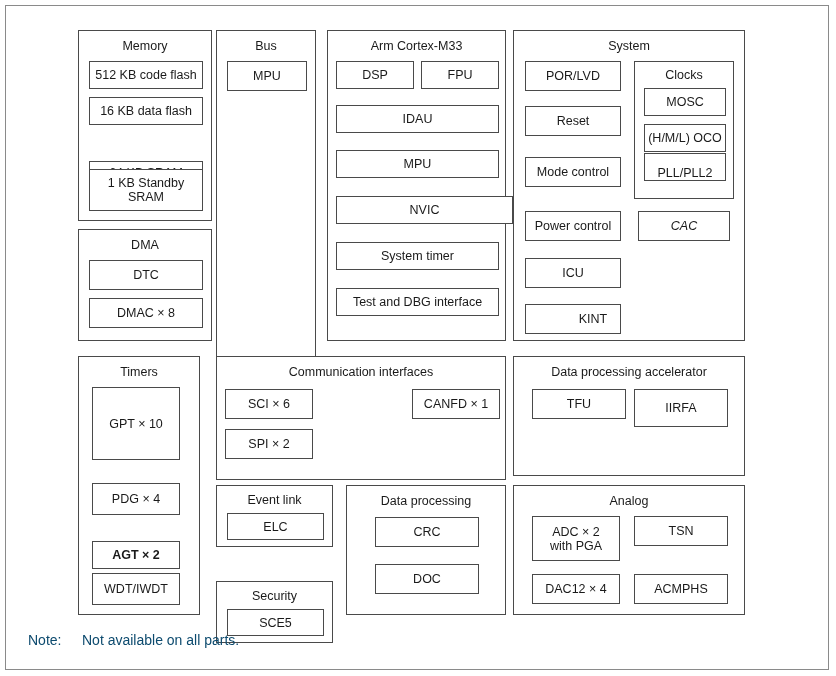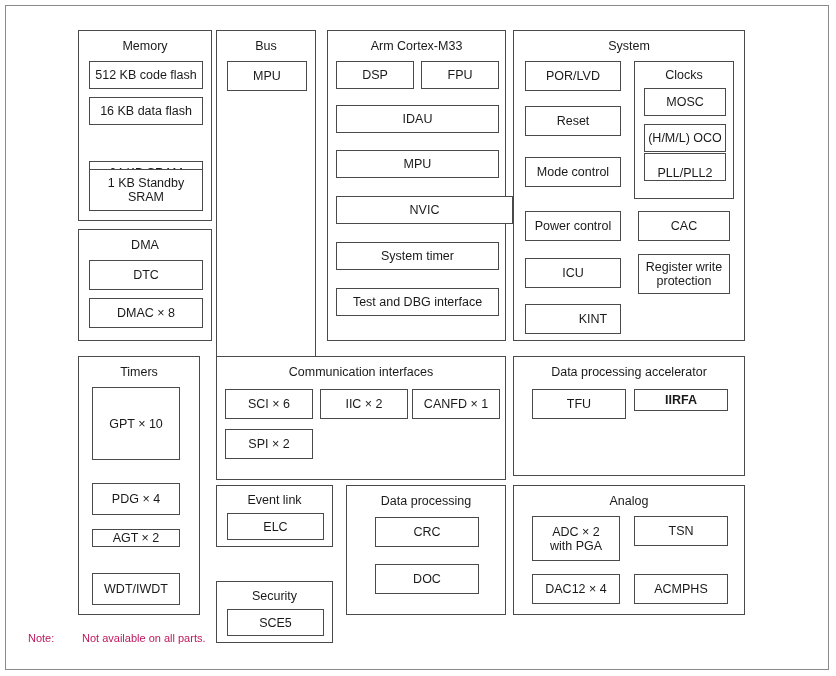--- a/index.html
+++ b/index.html
@@ -50,22 +50,22 @@
     text-align:center;
     font-size:12.5px;
     line-height:14px;
     color:#1a1a1a;
   }
   .blk span{display:block;white-space:pre-line;}
 
   
   .note{
     position:absolute;
-    font-size:11px;
-    color:#be185d;
+    font-size:14px;
+    color:#0c4a6e;
     white-space:nowrap;
   }
   .note-label{left:28px;top:632px;}
   .note-text{left:82px;top:632px;}
 </style>
 </head>
 <body>
 
 <div id="canvas">
 
@@ -158,53 +158,46 @@
         <span>MOSC</span>
       </div>
       <div class="abs blk" style="left:9px;top:62px;width:82px;height:28px;">
         <span>(H/M/L) OCO</span>
       </div>
       <div class="abs blk" style="left:9px;top:91px;width:82px;height:28px;align-items:flex-end;">
         <span>PLL/PLL2</span>
       </div>
     </div>
 
-    <div class="abs blk" style="left:124px;top:180px;width:92px;height:30px;">
+    <div class="abs blk" style="left:124px;top:180px;width:92px;height:30px;font-style:italic;">
       <span>CAC</span>
-    </div>
-    <div class="abs blk" style="left:124px;top:223px;width:92px;height:40px;">
-      <span>Register write
-protection</span>
     </div>
   </div>
 
   <div class="abs group" style="left:78px;top:356px;width:122px;height:259px;">
     <div class="group-title" style="top:8px;">Timers</div>
     <div class="abs blk" style="left:13px;top:30px;width:88px;height:73px;">
       <span>GPT × 10</span>
     </div>
     <div class="abs blk" style="left:13px;top:126px;width:88px;height:32px;">
       <span>PDG × 4</span>
     </div>
-    <div class="abs blk" style="left:13px;top:172px;width:88px;height:18px;">
+    <div class="abs blk" style="left:13px;top:184px;width:88px;height:28px;font-weight:bold;">
       <span>AGT × 2</span>
     </div>
     <div class="abs blk" style="left:13px;top:216px;width:88px;height:32px;">
       <span>WDT/IWDT</span>
     </div>
   </div>
 
   <div class="abs group" style="left:216px;top:356px;width:290px;height:124px;">
     <div class="group-title" style="top:8px;">Communication interfaces</div>
     <div class="abs blk" style="left:8px;top:32px;width:88px;height:30px;">
       <span>SCI × 6</span>
     </div>
-    <div class="abs blk" style="left:103px;top:32px;width:88px;height:30px;">
-      <span>IIC × 2</span>
-    </div>
     <div class="abs blk" style="left:195px;top:32px;width:88px;height:30px;">
       <span>CANFD × 1</span>
     </div>
     <div class="abs blk" style="left:8px;top:72px;width:88px;height:30px;">
       <span>SPI × 2</span>
     </div>
   </div>
 
   <div class="abs group" style="left:216px;top:485px;width:117px;height:62px;">
     <div class="group-title" style="top:7px;">Event link</div>
@@ -228,21 +221,21 @@
     <div class="abs blk" style="left:28px;top:78px;width:104px;height:30px;">
       <span>DOC</span>
     </div>
   </div>
 
   <div class="abs group" style="left:513px;top:356px;width:232px;height:120px;">
     <div class="group-title" style="top:8px;">Data processing accelerator</div>
     <div class="abs blk" style="left:18px;top:32px;width:94px;height:30px;">
       <span>TFU</span>
     </div>
-    <div class="abs blk" style="left:120px;top:32px;width:94px;height:22px;font-weight:bold;">
+    <div class="abs blk" style="left:120px;top:32px;width:94px;height:38px;">
       <span>IIRFA</span>
     </div>
   </div>
 
   <div class="abs group" style="left:513px;top:485px;width:232px;height:130px;">
     <div class="group-title" style="top:8px;">Analog</div>
     <div class="abs blk" style="left:18px;top:30px;width:88px;height:45px;">
       <span>ADC × 2
 with PGA</span>
     </div>

